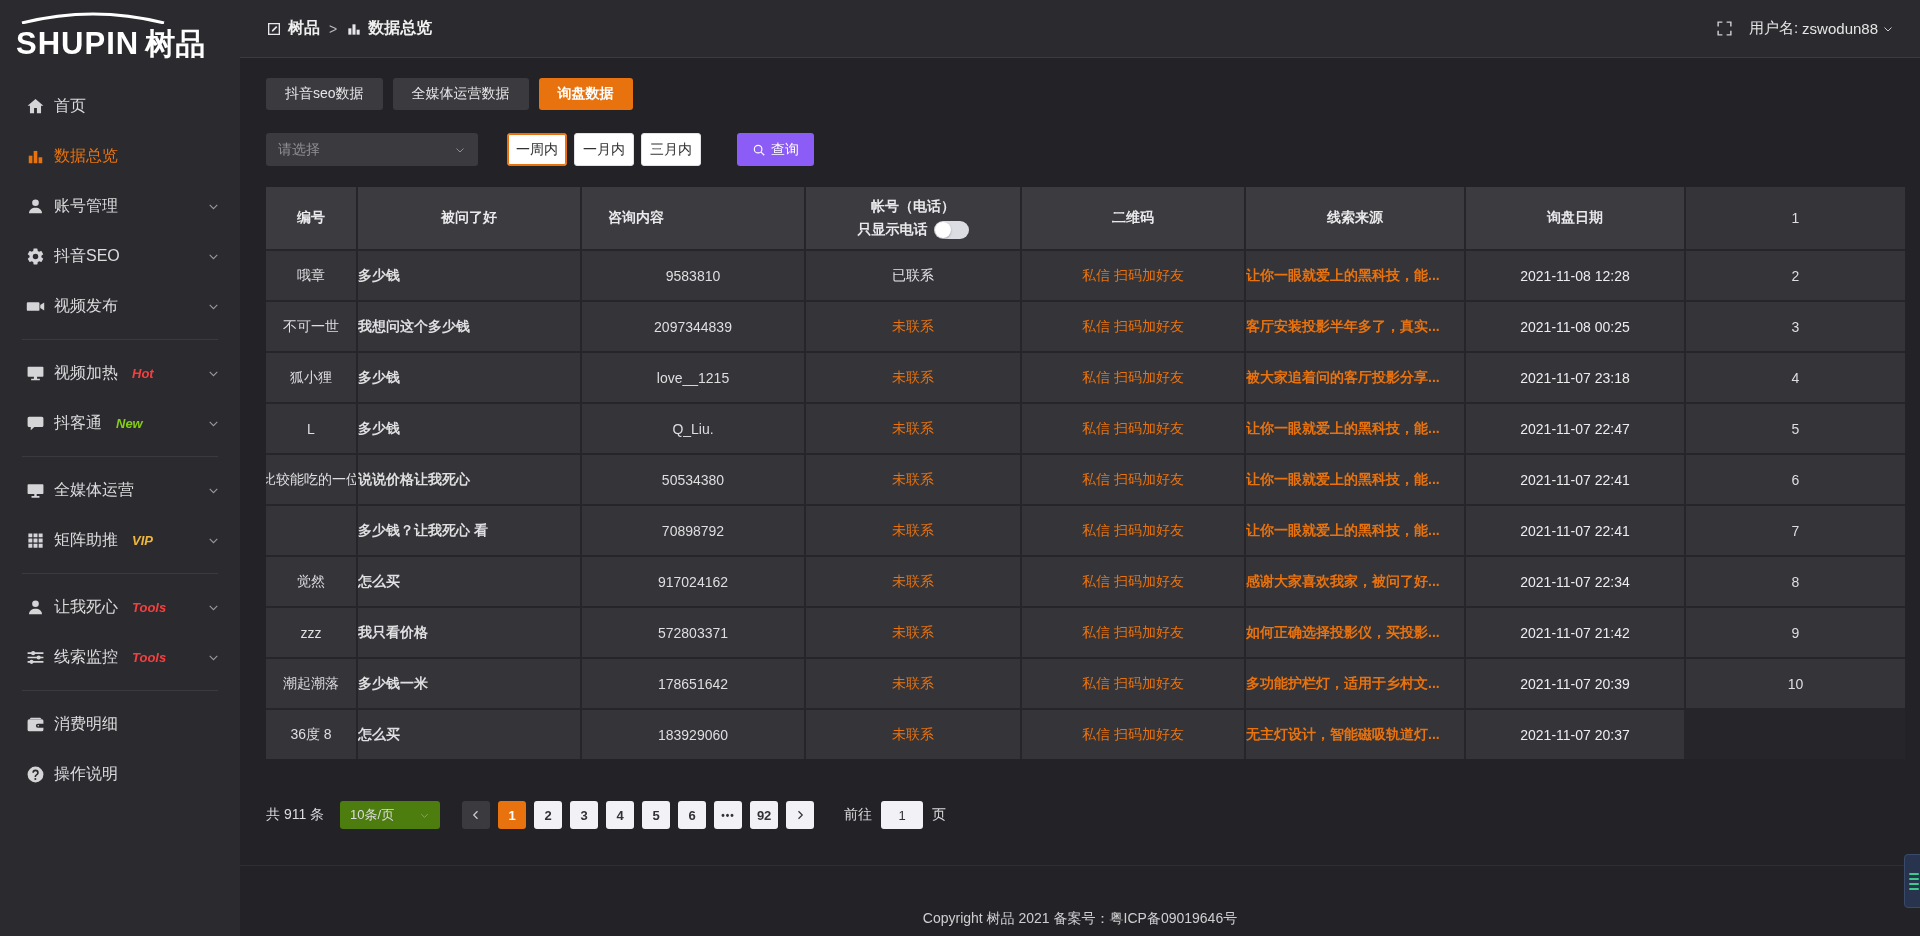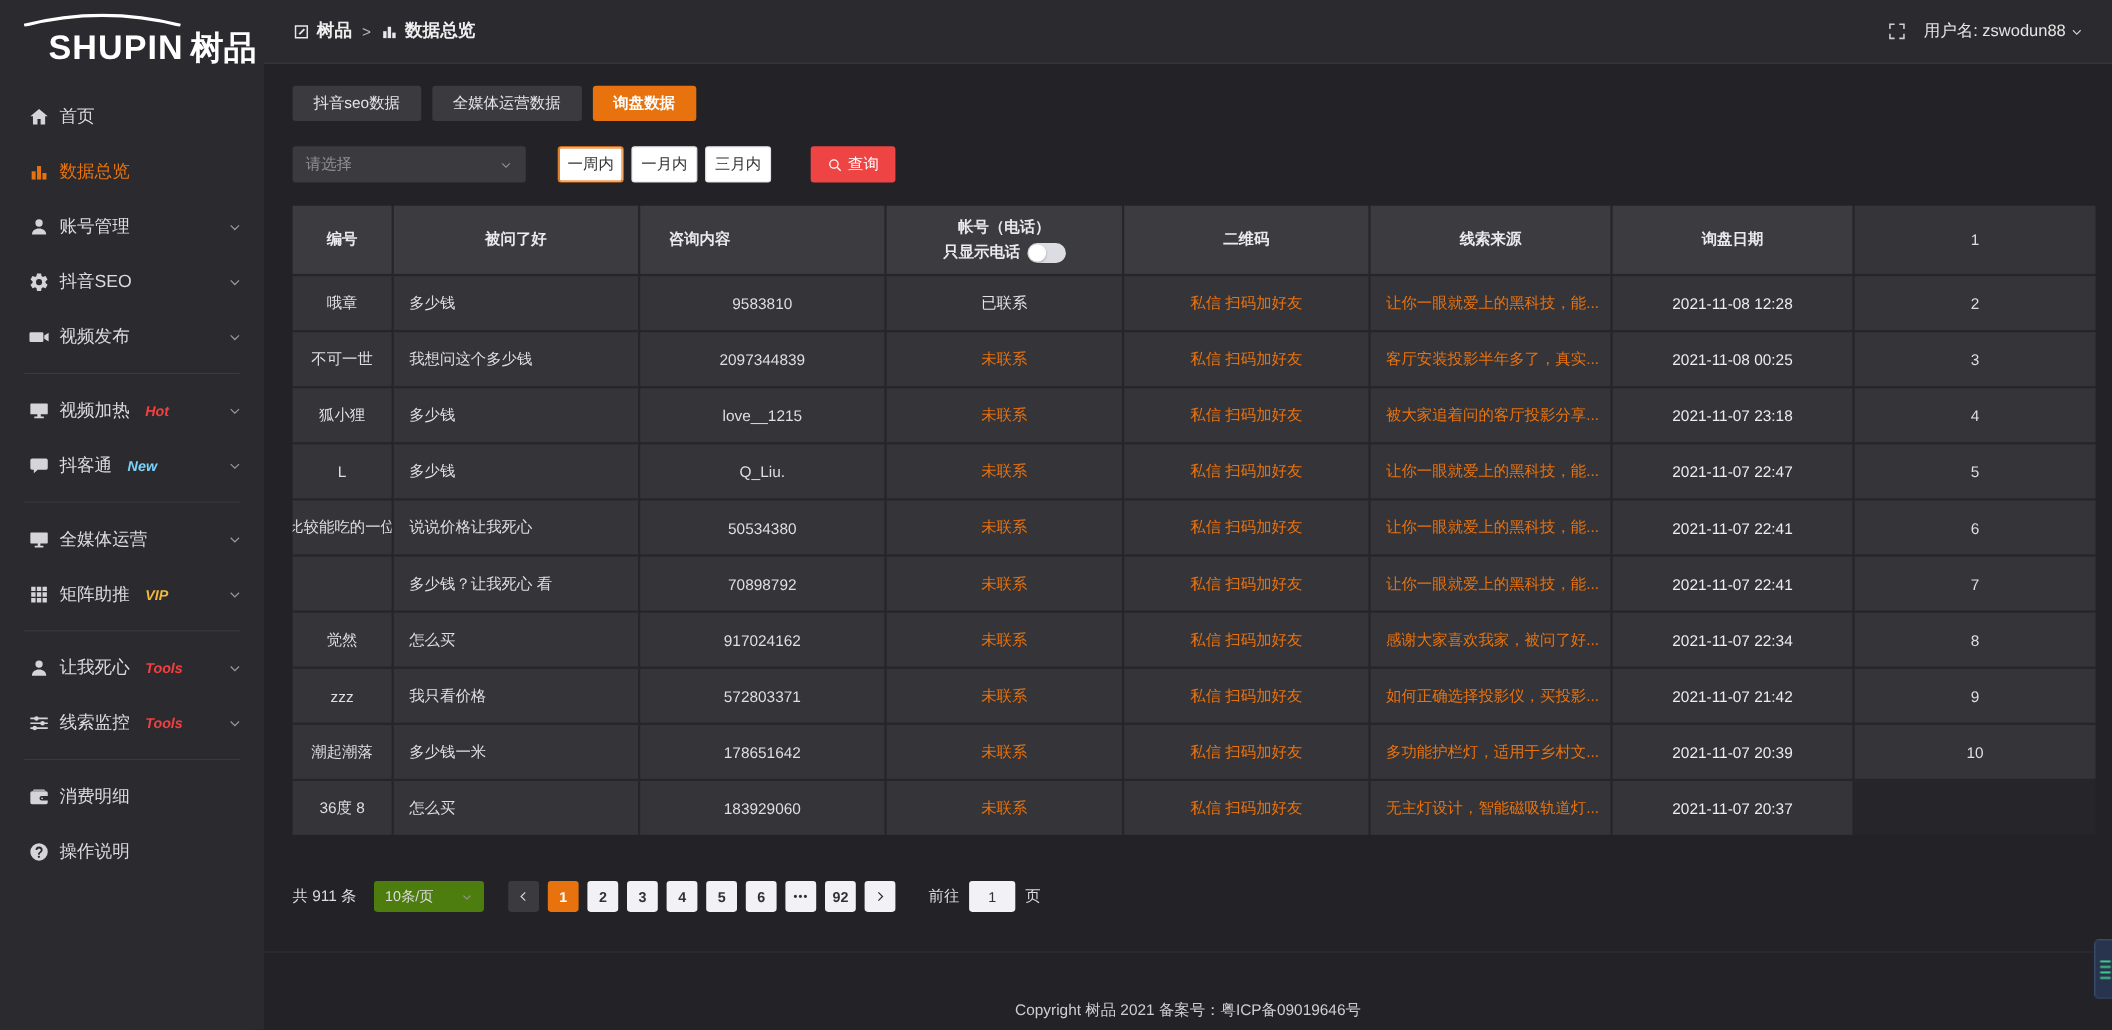--- a/index.html
+++ b/index.html
@@ -4,21 +4,21 @@
 <style>
   * { margin:0; padding:0; box-sizing:border-box; }
   html,body { width:1920px; height:936px; overflow:hidden; }
   body { background:#232327; font-family:"Liberation Sans", sans-serif; color:#e3e3e5; }
   .app { display:flex; width:1920px; height:936px; }
 
   
   .sidebar { width:240px; flex-shrink:0; background:#2b2b2f; position:relative; }
   .logo { padding:12px 0 6px 16px; display:flex; flex-direction:column; }
   .logo-arc { margin-left:2px; }
-  .logo-text { display:flex; align-items:baseline; gap:6px; color:#fff;margin-left:28px; }
+  .logo-text { display:flex; align-items:baseline; gap:6px; color:#fff; }
   .logo-latin { font-size:31px; font-weight:800; letter-spacing:1px; }
   .logo-cn { font-size:30px; font-weight:800; }
   .side-nav { padding-top:10px; }
   .side-item { display:flex; align-items:center; height:50px; padding:0 20px 0 26px; color:#dcdcde; font-size:16px; cursor:pointer; }
   .side-item .s-icon { width:19px; height:19px; margin-right:9px; fill:#d5d5d8; flex-shrink:0; }
   .side-item.active { color:#e8720e; }
   .side-item.active .s-icon { fill:#e8720e; }
   .side-label { white-space:nowrap; }
   .side-badge { font-style:italic; font-weight:700; font-size:13px; margin-left:14px; }
   .side-chevron { margin-left:auto; width:13px; height:13px; stroke:#9a9a9e; fill:none; stroke-width:2; }
@@ -44,33 +44,33 @@
   .tab.active { background:#e8720e; color:#fff; font-weight:700; }
 
   
   .filters { margin-top:23px; display:flex; align-items:center;gap:16px; }
   .select { width:212px; height:33px; background:#3a3a3f; border-radius:3px; display:flex; align-items:center; justify-content:space-between; padding:0 12px; cursor:pointer; }
   .select-text { font-size:14px; color:#8f8f94; }
   .select .caret { width:12px; height:12px; stroke:#8f8f94; fill:none; stroke-width:2; }
   .range-group { display:flex; gap:7px; margin-left:13px; }
   .range-btn { width:60px; height:33px; background:#fff; border:1px solid #e2e2e6; border-radius:3px; font-size:14px; color:#303133; font-family:inherit; cursor:pointer; }
   .range-btn.active { border:1px solid #e8720e; box-shadow:0 0 0 1px #e8720e inset; }
-  .search-btn { margin-left:20px; height:33px; padding:16px 15px; background:#ef4444; color:#fff; border:none; border-radius:3px; font-size:14px; font-family:inherit; display:flex; align-items:center; gap:5px; cursor:pointer; }
+  .search-btn { margin-left:20px; height:33px; padding:16px 15px; background:#8b5cf6; color:#fff; border:none; border-radius:3px; font-size:14px; font-family:inherit; display:flex; align-items:center; gap:5px; cursor:pointer; }
   .search-btn svg { width:14px; height:14px; stroke:#fff; fill:none; stroke-width:2; }
 
   
   .ttable { margin-top:21px; display:grid; grid-template-columns:90px 222px 222px 214px 222px 218px 218px 1fr; grid-template-rows:62px; grid-auto-rows:49px; gap:2px; background:#26262a; }
   .hcell { background:#3b3b40; display:flex; flex-direction:column; align-items:center; justify-content:center; font-size:14px; font-weight:700; color:#eaeaec; }
   .hcell.h-left { align-items:flex-start; padding-left:26px; }
   .phone-line2 { display:flex; align-items:center; gap:6px; margin-top:5px; font-weight:700; }
   .toggle { width:35px; height:18px; border-radius:9px; background:#dcdde2; position:relative; cursor:pointer; }
   .toggle::after { content:""; position:absolute; left:1px; top:1px; width:16px; height:16px; border-radius:50%; background:#fff; box-shadow:0 1px 2px rgba(0,0,0,.3); }
   .trow { display:contents; }
   .cell { background:#343439; display:flex; align-items:center; justify-content:center; font-size:14px; color:#dfdfe1; white-space:nowrap; overflow:hidden; }
-  .cell.c-content, .cell.c-source { justify-content:flex-start; padding:0 14px; }
+  .cell.c-content, .cell.c-source { justify-content:flex-start; padding:0 0;font-weight:bold; }
   .cell.c-qr, .cell.c-source { color:#e8720e; cursor:pointer; }
   .cell.st-pending { color:#e8720e; }
   .cell.st-done { color:#e4e4e6; }
   .cell.c-date { color:#ededef; }
 
   
   .pagination { margin-top:42px; display:flex; align-items:center; font-size:14px; color:#dcdcde; }
   .pg-total { margin-right:16px; }
   .pg-size { width:100px; height:28px; background:#4d7c0f; border-radius:3px; display:flex; align-items:center; justify-content:space-between; padding:0 10px; font-size:13px; color:#dcdcde; cursor:pointer; margin-right:22px; }
   .pg-size .caret { width:11px; height:11px; stroke:#9a9a9e; fill:none; stroke-width:2; }
@@ -221,21 +221,21 @@
     <svg class="side-chevron" viewBox="0 0 24 24">
             <path d="M5 9l7 7 7-7"></path>
           </svg>
   </div>
 
   <div class="side-item">
     <svg class="s-icon">
             <use href="#i-chat"></use>
           </svg>
     <span class="side-label">抖客通</span>
-    <span class="side-badge" style="color: #7dd3fc;">New</span>
+    <span class="side-badge" style="color: #84cc16;">New</span>
     <svg class="side-chevron" viewBox="0 0 24 24">
             <path d="M5 9l7 7 7-7"></path>
           </svg>
   </div>
 <div class="side-divider"></div>
   <div class="side-item">
     <svg class="s-icon">
             <use href="#i-monitor"></use>
           </svg>
     <span class="side-label">全媒体运营</span>

